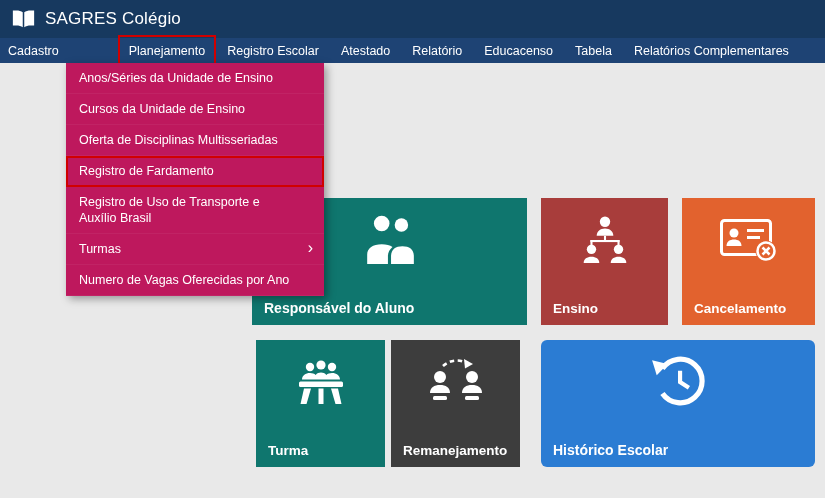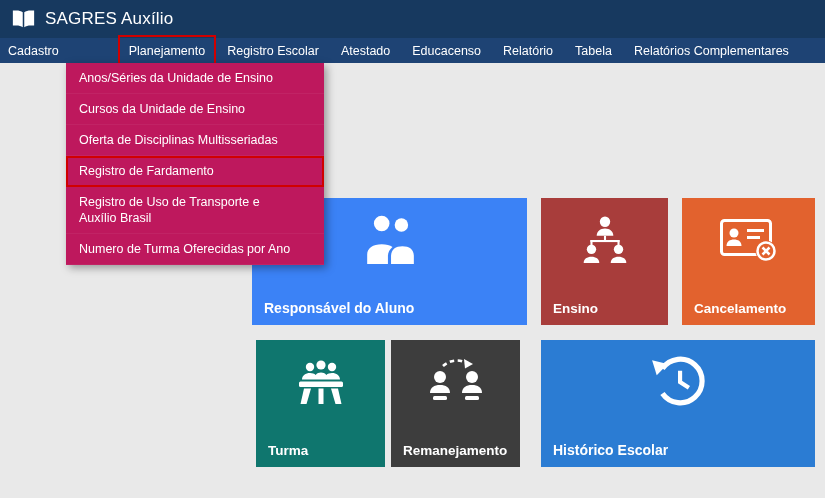--- a/index.html
+++ b/index.html
@@ -75,46 +75,50 @@
 </head>
 <body>
 
 <header class="topbar" style="background-color: rgb(23, 57, 95);">
   <span class="logo">
     <svg width="23" height="19" viewBox="0 0 24 20">
       <path fill="#fff" d="M11.2 2.4C9.6 1 7.2.4 4.4.4H.8v15.8h3.6c2.8 0 5.2.6 6.8 2z"></path>
       <path fill="#fff" d="M12.8 2.4C14.4 1 16.8.4 19.6.4h3.6v15.8h-3.6c-2.8 0-5.2.6-6.8 2z"></path>
     </svg>
   </span>
-  <span class="title">SAGRES Auxílio</span>
+  <span class="title">SAGRES Colégio</span>
 </header>
 
 <nav class="menubar" style="background-color: rgb(30, 67, 116);">
   <div class="menu-item">Cadastro</div>
   <div class="menu-item hl" style="outline-color: rgb(209, 0, 0);">Planejamento</div>
   <div class="menu-item">Registro Escolar</div>
   <div class="menu-item">Atestado</div>
+  <div class="menu-item">Relatório</div>
   <div class="menu-item">Educacenso</div>
-  <div class="menu-item">Relatório</div>
   <div class="menu-item">Tabela</div>
   <div class="menu-item">Relatórios Complementares</div>
 </nav>
 
 <div class="dropdown" style="background-color: #be185d;">
   <div class="dd-item">Anos/Séries da Unidade de Ensino</div>
   <div class="dd-item">Cursos da Unidade de Ensino</div>
   <div class="dd-item">Oferta de Disciplinas Multisseriadas</div>
   <div class="dd-item hl" style="outline-color: rgb(209, 0, 0);">Registro de Fardamento</div>
   <div class="dd-item">Registro de Uso de Transporte e Auxílio Brasil</div>
-  <div class="dd-item">Numero de Turma Oferecidas por Ano</div>
+  <div class="dd-item">
+    <span>Turmas</span>
+    <span class="dd-arrow">›</span>
+  </div>
+  <div class="dd-item">Numero de Vagas Oferecidas por Ano</div>
 </div>
 
 <main>
 
-  <div class="tile" style="left: 252px; top: 198px; width: 275px; height: 127px; background-color: #3b82f6;">
+  <div class="tile" style="left: 252px; top: 198px; width: 275px; height: 127px; background-color: #0f766e;">
     <span class="icon" style="top:16px;">
       <svg width="56" height="50" viewBox="0 0 54 48" fill="#fff">
         <circle cx="19" cy="9" r="7.5"></circle>
         <circle cx="38" cy="10.5" r="6.5"></circle>
         <path d="M5 48v-9c0-6.5 5.5-10 14-10 4.5 0 8 .9 10.4 2.7C26.6 34 25 37 25 40.5V48z"></path>
         <path d="M28 48v-7.5C28 34 32.5 31 39 31s11 3 11 9.5V48z"></path>
       </svg>
     </span>
     <span class="label" style="font-size:14px;">Responsável do Aluno</span>
   </div>
@@ -178,21 +182,21 @@
         <path d="M3 35c0-5.5 4.2-8 10-8s10 2.5 10 8z"></path>
         <circle cx="45" cy="19" r="6"></circle>
         <path d="M35 35c0-5.5 4.2-8 10-8s10 2.5 10 8z"></path>
         <rect x="6" y="38" width="14" height="4" rx="1.5"></rect>
         <rect x="38" y="38" width="14" height="4" rx="1.5"></rect>
       </svg>
     </span>
     <span class="label">Remanejamento</span>
   </div>
 
-  <div class="tile" style="left: 541px; top: 340px; width: 274px; height: 127px; background-color: rgb(43, 124, 211);">
+  <div class="tile" style="left: 541px; top: 340px; width: 274px; height: 127px; background-color: rgb(43, 124, 211); border-radius: 6px;">
     <span class="icon" style="top:14px;">
       <svg width="56" height="54" viewBox="0 0 54 52">
         <path d="M12 14 A 21 21 0 1 1 12 38" fill="none" stroke="#fff" stroke-width="5"></path>
         <path d="M2 6 L17 9.5 6.5 20.5z" fill="#fff"></path>
         <path d="M29 16v11l8.5 5.5" fill="none" stroke="#fff" stroke-width="4"></path>
       </svg>
     </span>
     <span class="label" style="font-size:14px;">Histórico Escolar</span>
   </div>
 

